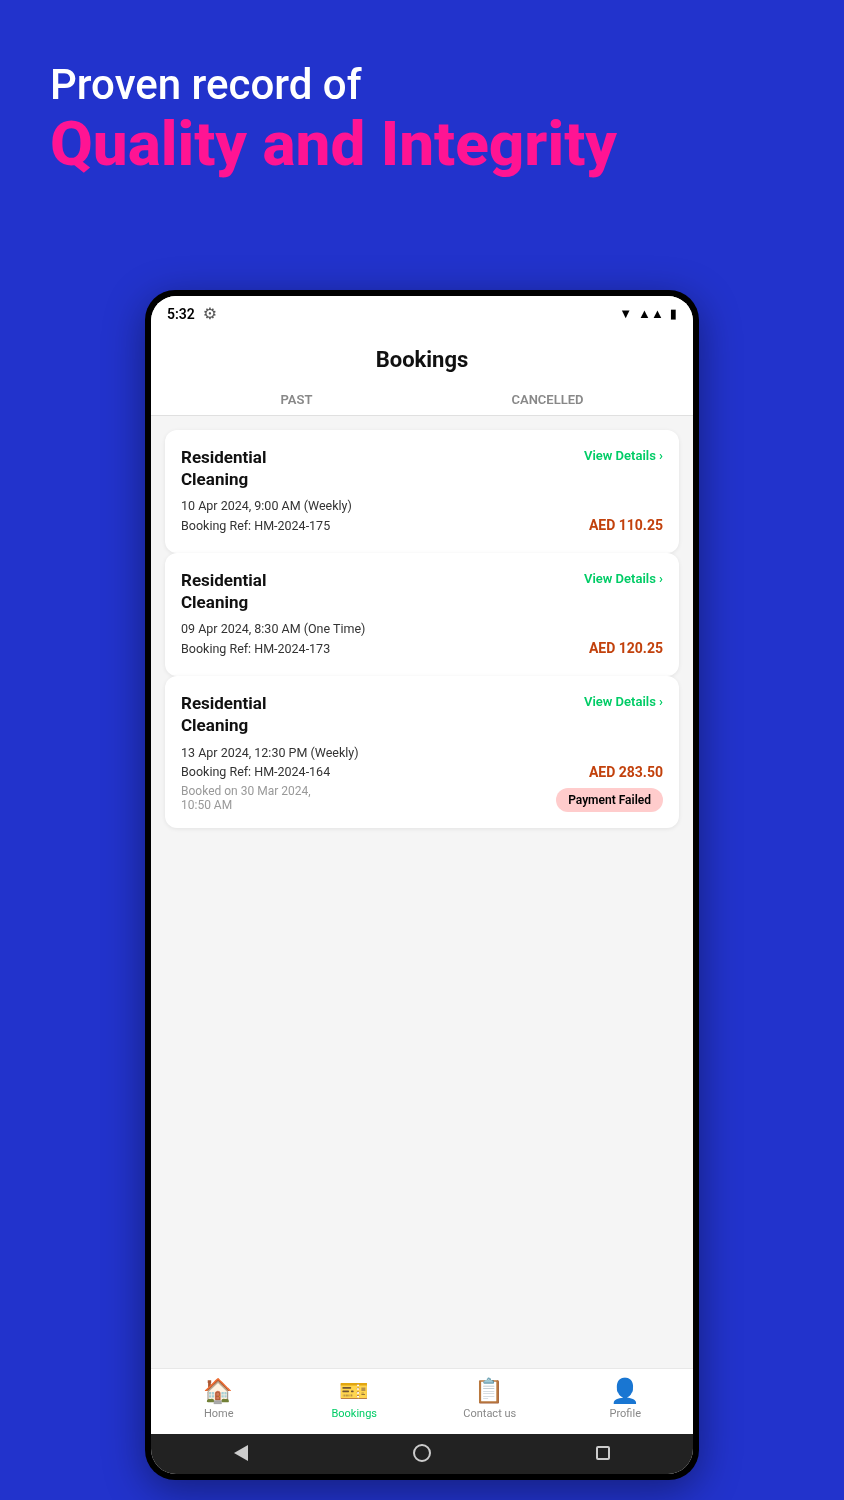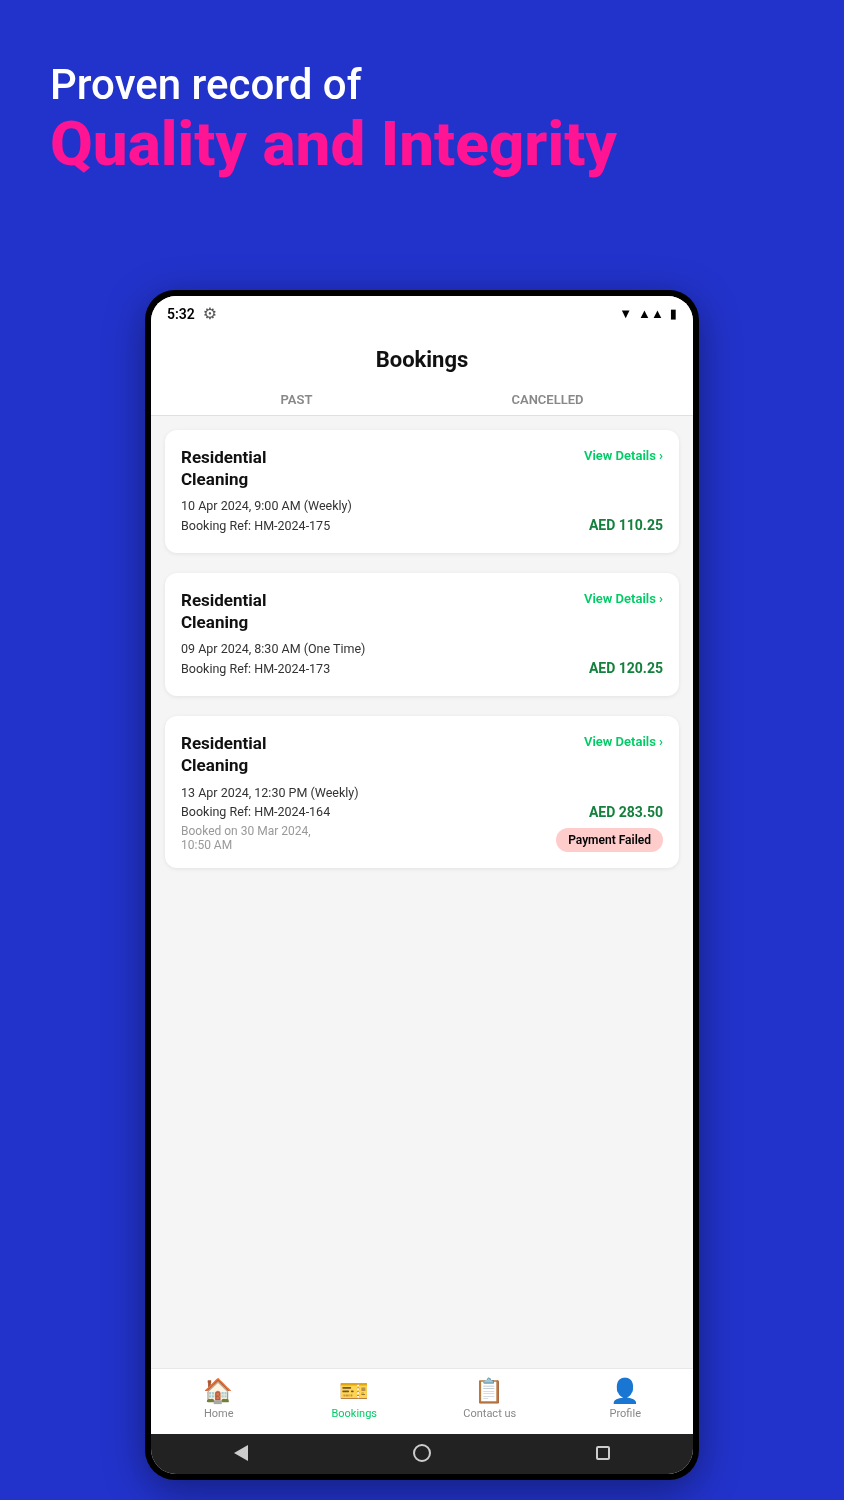--- a/index.html
+++ b/index.html
@@ -140,21 +140,21 @@
       border-radius: 2px;
     }
 
     
     .bookings-list {
       flex: 1;
       overflow-y: auto;
       padding: 14px 14px 10px;
       display: flex;
       flex-direction: column;
-      gap: 20px;
+      gap: 0;
       background: #f5f5f5;
     }
 
     .booking-card {
       background: #ffffff;
       border-radius: 12px;
       padding: 16px;
       box-shadow: 0 1px 4px rgba(0,0,0,0.08);
     }
 
@@ -198,21 +198,21 @@
     }
 
     .booking-ref-line {
       font-size: 12.5px;
       color: #333;
     }
 
     .amount {
       font-size: 14px;
       font-weight: 700;
-      color: #15803d;
+      color: #c2410c;
     }
 
     .booked-on {
       font-size: 12px;
       color: #999;
     }
 
     .badge {
       display: inline-block;
       padding: 5px 12px;

